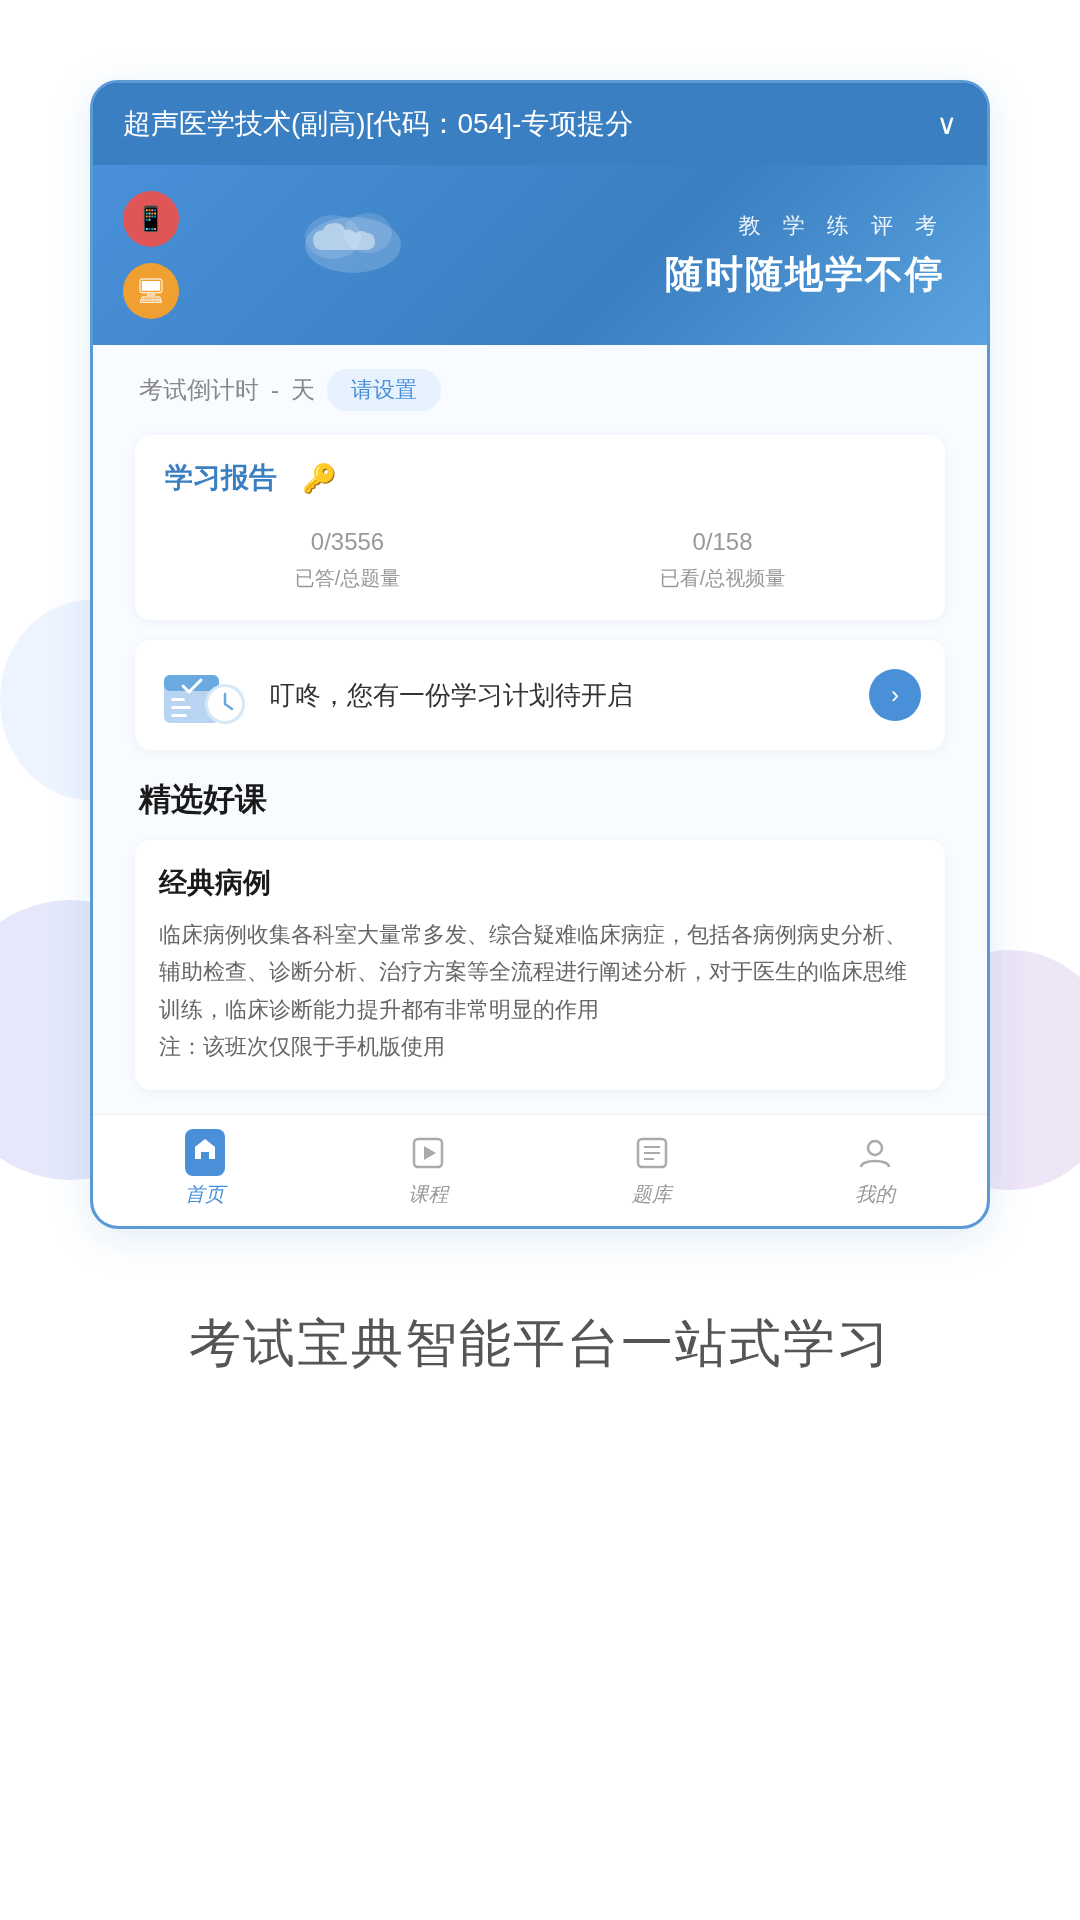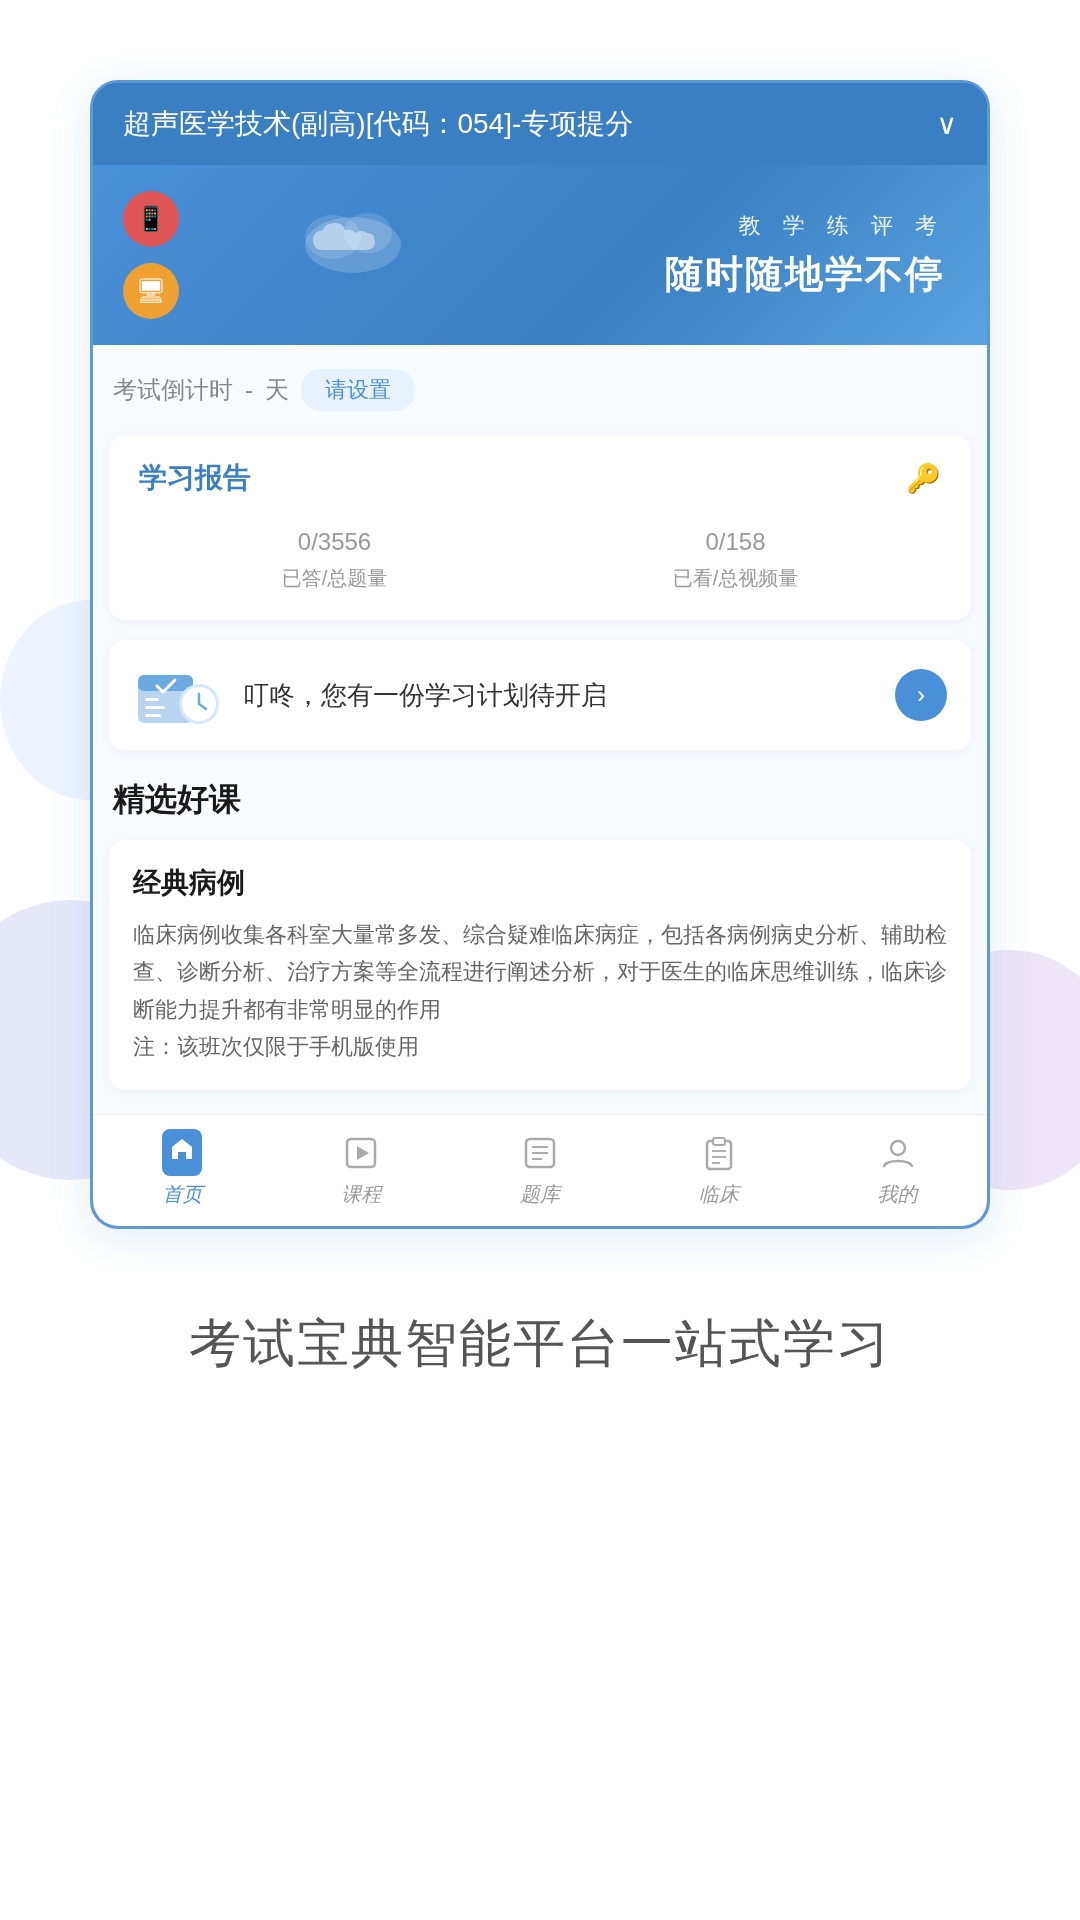--- a/index.html
+++ b/index.html
@@ -115,21 +115,21 @@
     }
     .banner-title {
       color: #ffffff;
       font-size: 38px;
       font-weight: 700;
       letter-spacing: 2px;
     }
 
     
     .content-area {
-      padding: 24px 16px;
+      padding: 24px 42px;
       background: #f8fbff;
     }
 
     
     .countdown-row {
       display: flex;
       align-items: center;
       gap: 12px;
       margin-bottom: 24px;
       padding: 0 4px;
@@ -160,23 +160,22 @@
     .report-card {
       background: #ffffff;
       border-radius: 16px;
       padding: 24px 30px 28px 30px;
       margin-bottom: 20px;
       box-shadow: 0 2px 12px rgba(0,0,0,0.05);
     }
     .report-header {
       display: flex;
       align-items: center;
-      gap: 13px;
+      gap: 25px;
       margin-bottom: 20px;
-      justify-content: space-between;
     }
     .report-title {
       color: #3a7fc1;
       font-size: 28px;
       font-weight: 600;
     }
     .report-icon {
       font-size: 28px;
       color: #aaaaaa;
     }
@@ -479,32 +478,20 @@
           <svg width="36" height="36" viewBox="0 0 36 36" fill="none">
             <rect x="4" y="4" width="28" height="28" rx="4" stroke="#aaa" stroke-width="2.5"></rect>
             <line x1="10" y1="12" x2="26" y2="12" stroke="#aaa" stroke-width="2"></line>
             <line x1="10" y1="18" x2="26" y2="18" stroke="#aaa" stroke-width="2"></line>
             <line x1="10" y1="24" x2="20" y2="24" stroke="#aaa" stroke-width="2"></line>
           </svg>
         </div>
         <span class="nav-label">题库</span>
       </div>
 
-      <div class="nav-item">
-        <div class="nav-icon">
-          <svg width="36" height="36" viewBox="0 0 36 36" fill="none">
-            <rect x="6" y="6" width="24" height="28" rx="3" stroke="#aaa" stroke-width="2.5"></rect>
-            <rect x="12" y="3" width="12" height="7" rx="2" fill="white" stroke="#aaa" stroke-width="2"></rect>
-            <line x1="11" y1="16" x2="25" y2="16" stroke="#aaa" stroke-width="1.8"></line>
-            <line x1="11" y1="22" x2="25" y2="22" stroke="#aaa" stroke-width="1.8"></line>
-            <line x1="11" y1="28" x2="19" y2="28" stroke="#aaa" stroke-width="1.8"></line>
-          </svg>
-        </div>
-        <span class="nav-label">临床</span>
-      </div>
 
       <div class="nav-item">
         <div class="nav-icon">
           <svg width="36" height="36" viewBox="0 0 36 36" fill="none">
             <circle cx="18" cy="13" r="7" stroke="#aaa" stroke-width="2.5"></circle>
             <path d="M4 32 C4 24 32 24 32 32" stroke="#aaa" stroke-width="2.5" fill="none"></path>
           </svg>
         </div>
         <span class="nav-label">我的</span>
       </div>

